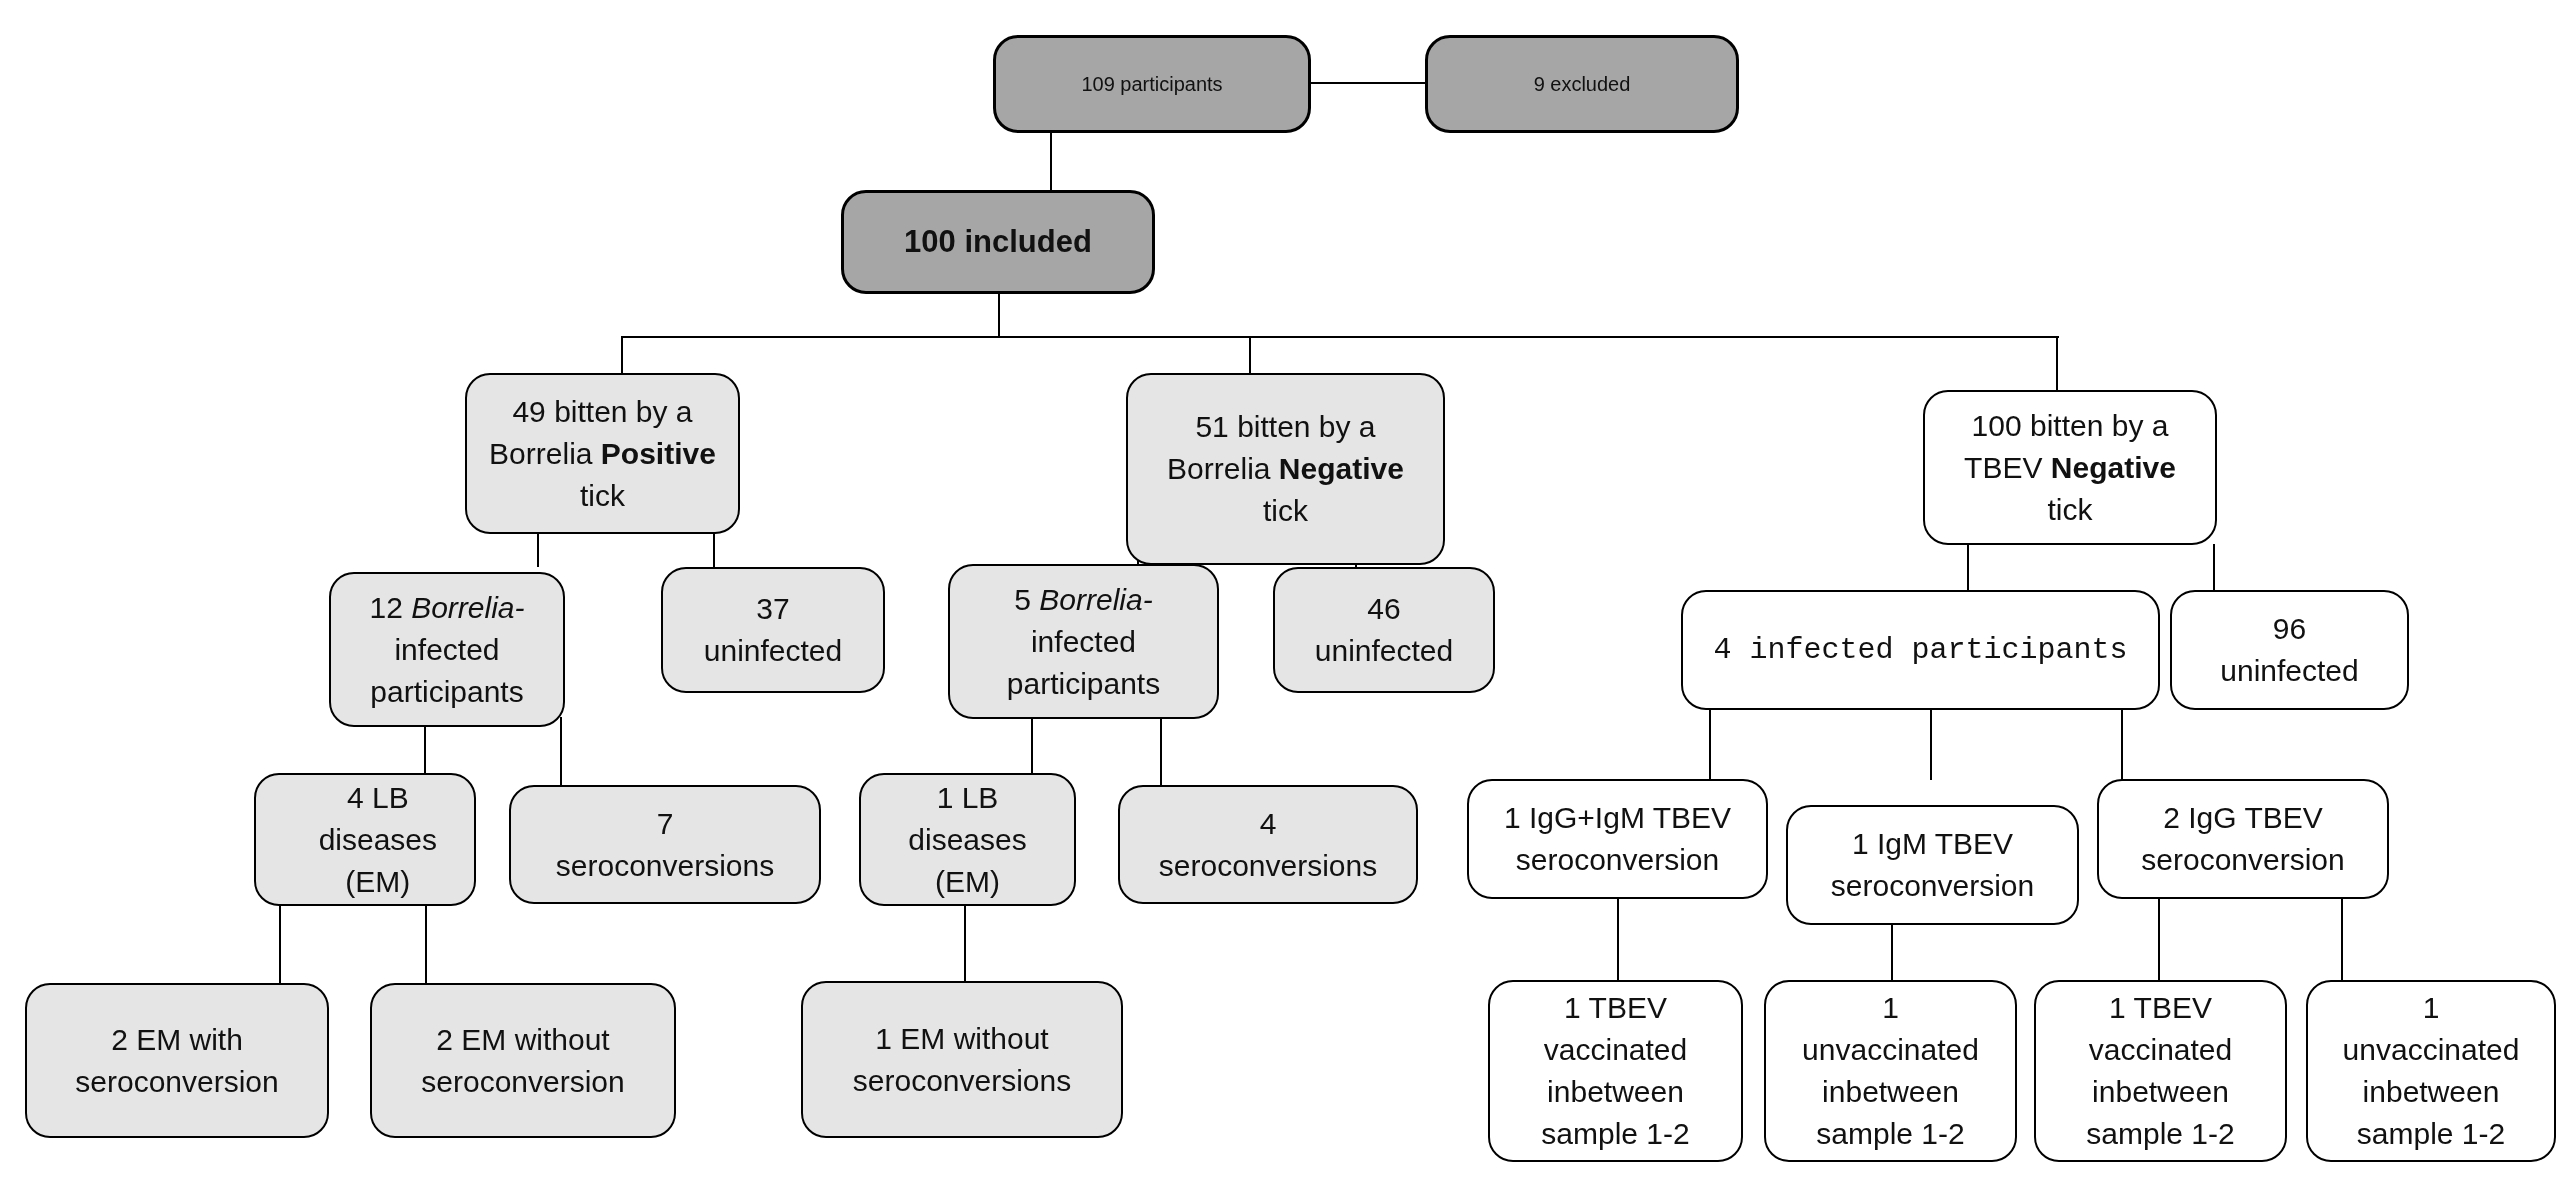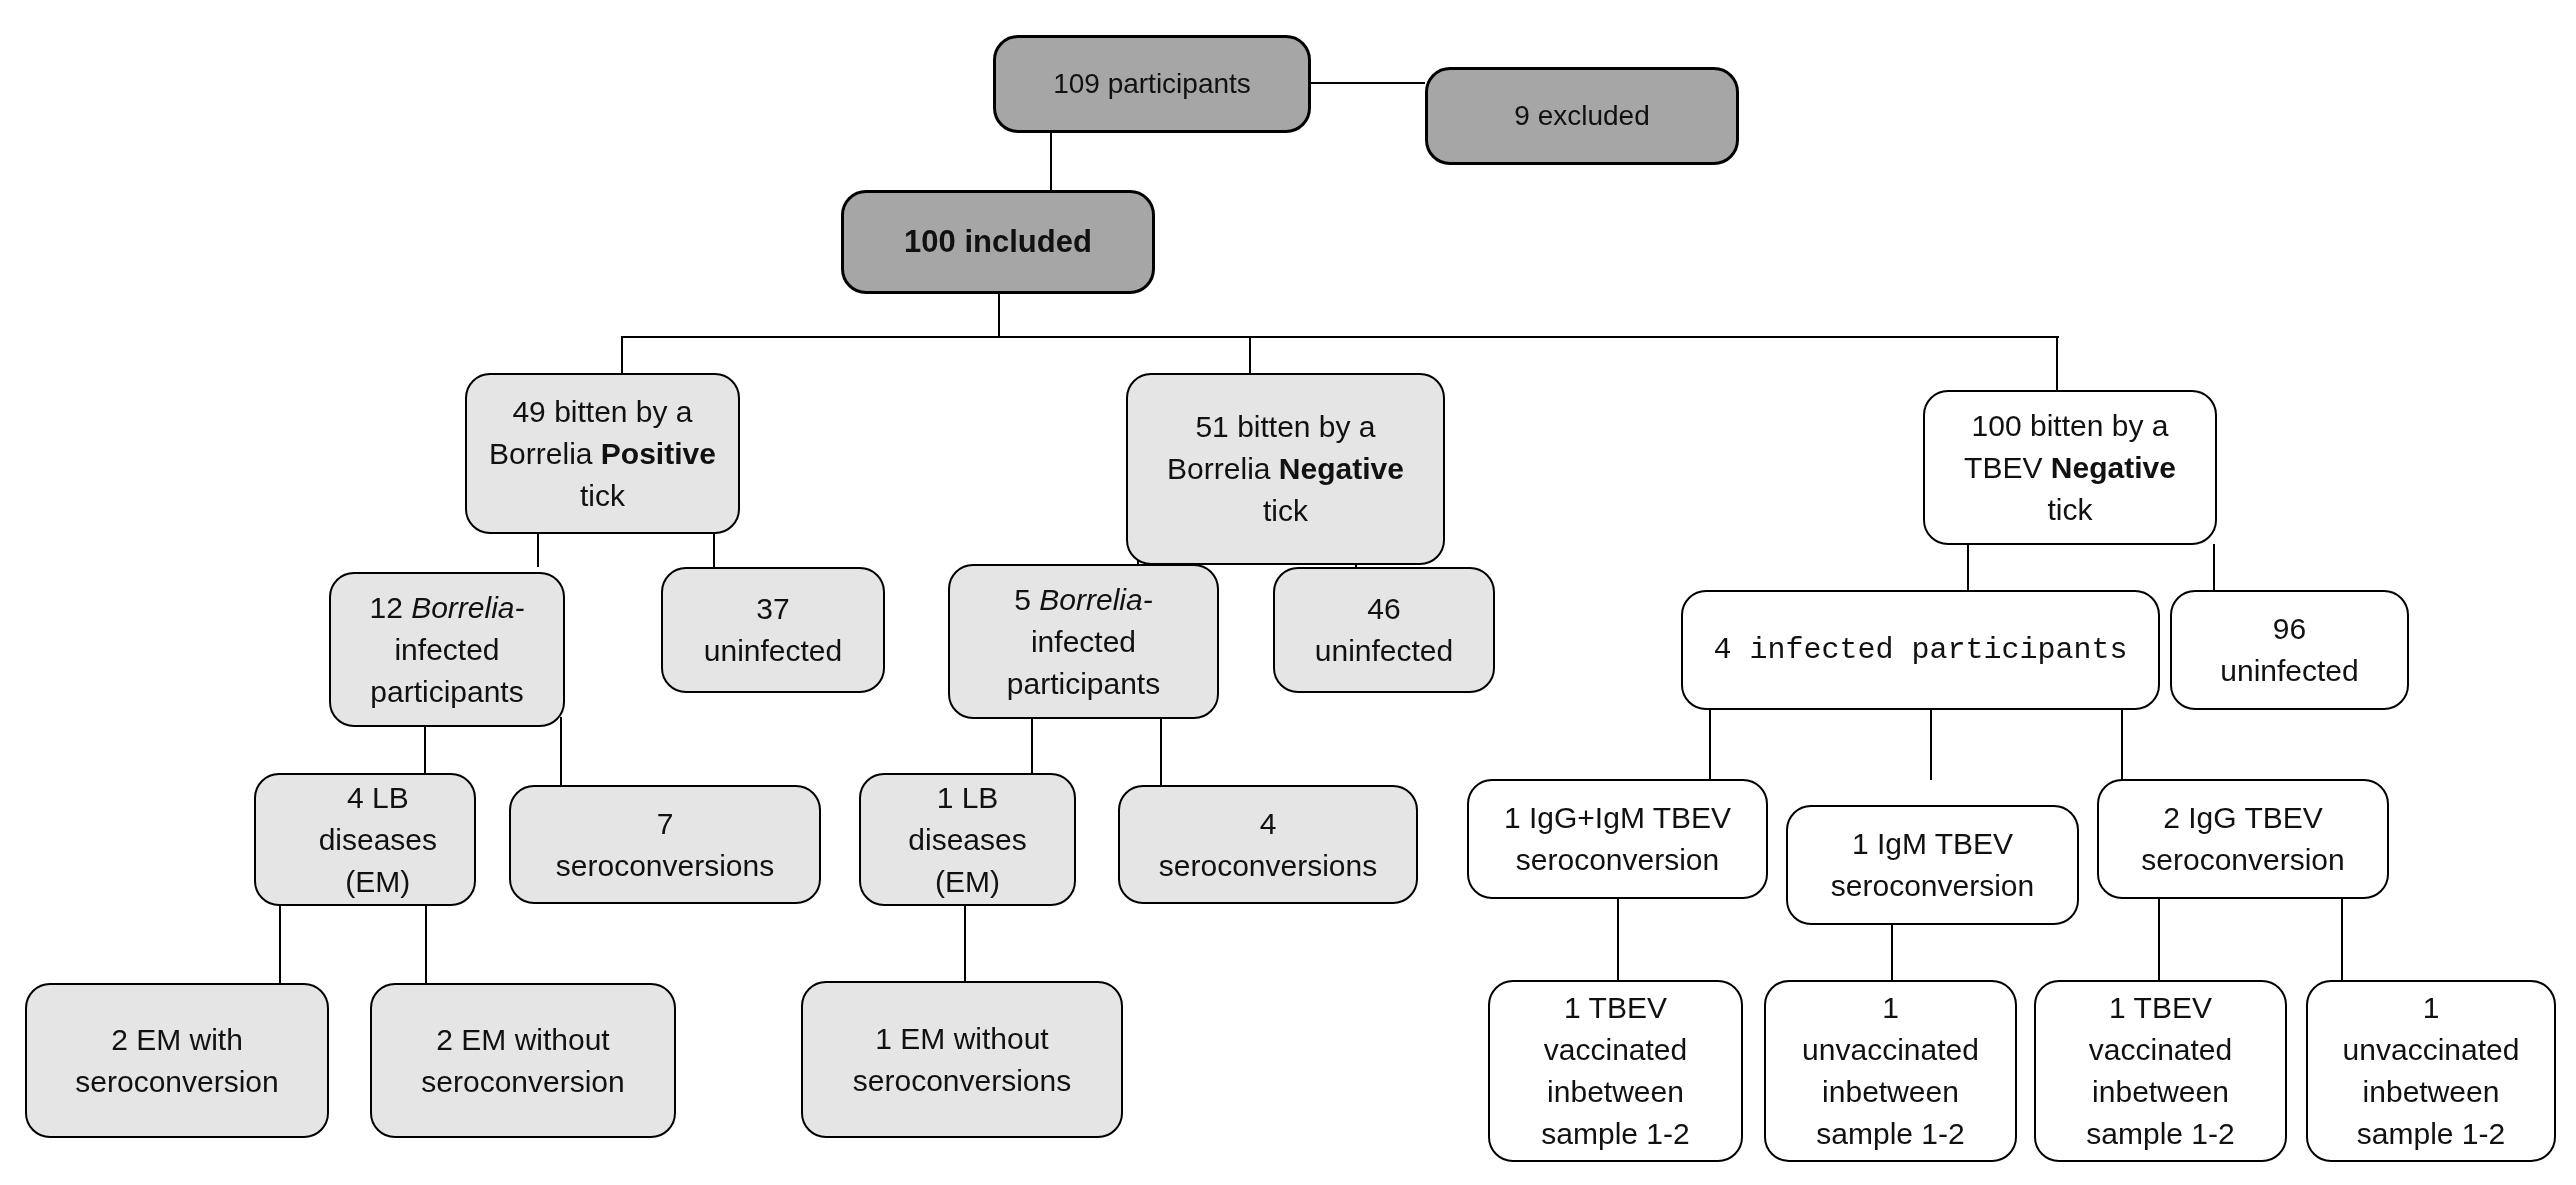--- a/index.html
+++ b/index.html
@@ -8,21 +8,21 @@
     font-family:"Liberation Sans","DejaVu Sans",sans-serif;color:#111111;
   }
   .box{
     position:absolute;box-sizing:border-box;
     border:2.4px solid #000000;border-radius:25px;
     display:flex;align-items:center;justify-content:center;
     text-align:center;font-size:30px;line-height:1.4;
     padding:3.1px 6.3px;
   }
   .box .txt{white-space:pre-line;}
-  .dark{background:#a6a6a6;border-width:3.1px;font-size:28px;}
+  .dark{background:#a6a6a6;border-width:3.1px;font-size:20px;}
   .light{background:#e6e5e5;}
   .white{background:#ffffff;}
   .titlebold{font-weight:bold;font-size:31px;}
   .edge{position:absolute;background:#000000;}
   .edge.v{width:2.4px;}
   .edge.h{height:2.4px;}
   b{font-weight:bold;}
   i{font-style:italic;}
 </style>
 </head>
@@ -54,21 +54,21 @@
   <div class="edge v" style="left:425px;top:905px;height:79px;"></div>
   <div class="edge v" style="left:964px;top:905px;height:78px;"></div>
   <div class="edge v" style="left:1617px;top:897px;height:84px;"></div>
   <div class="edge v" style="left:1891px;top:897px;height:84px;"></div>
   <div class="edge v" style="left:2158px;top:897px;height:84px;"></div>
   <div class="edge v" style="left:2341px;top:897px;height:84px;"></div>
 
   <div class="box dark" style="left:993px;top:35px;width:318px;height:98px;">
     <div class="txt">109 participants</div>
   </div>
-  <div class="box dark" style="left:1425px;top:35px;width:314px;height:98px;margin-top:32px;">
+  <div class="box dark" style="left:1425px;top:35px;width:314px;height:98px;">
     <div class="txt">9 excluded</div>
   </div>
 
   <div class="box dark titlebold" style="left:841px;top:190px;width:314px;height:104px;">
     <div class="txt">100 included</div>
   </div>
 
   <div class="box light" style="left:465px;top:373px;width:275px;height:161px;">
     <div class="txt"><span>49 bitten by a
 Borrelia </span><b>Positive</b><span>

